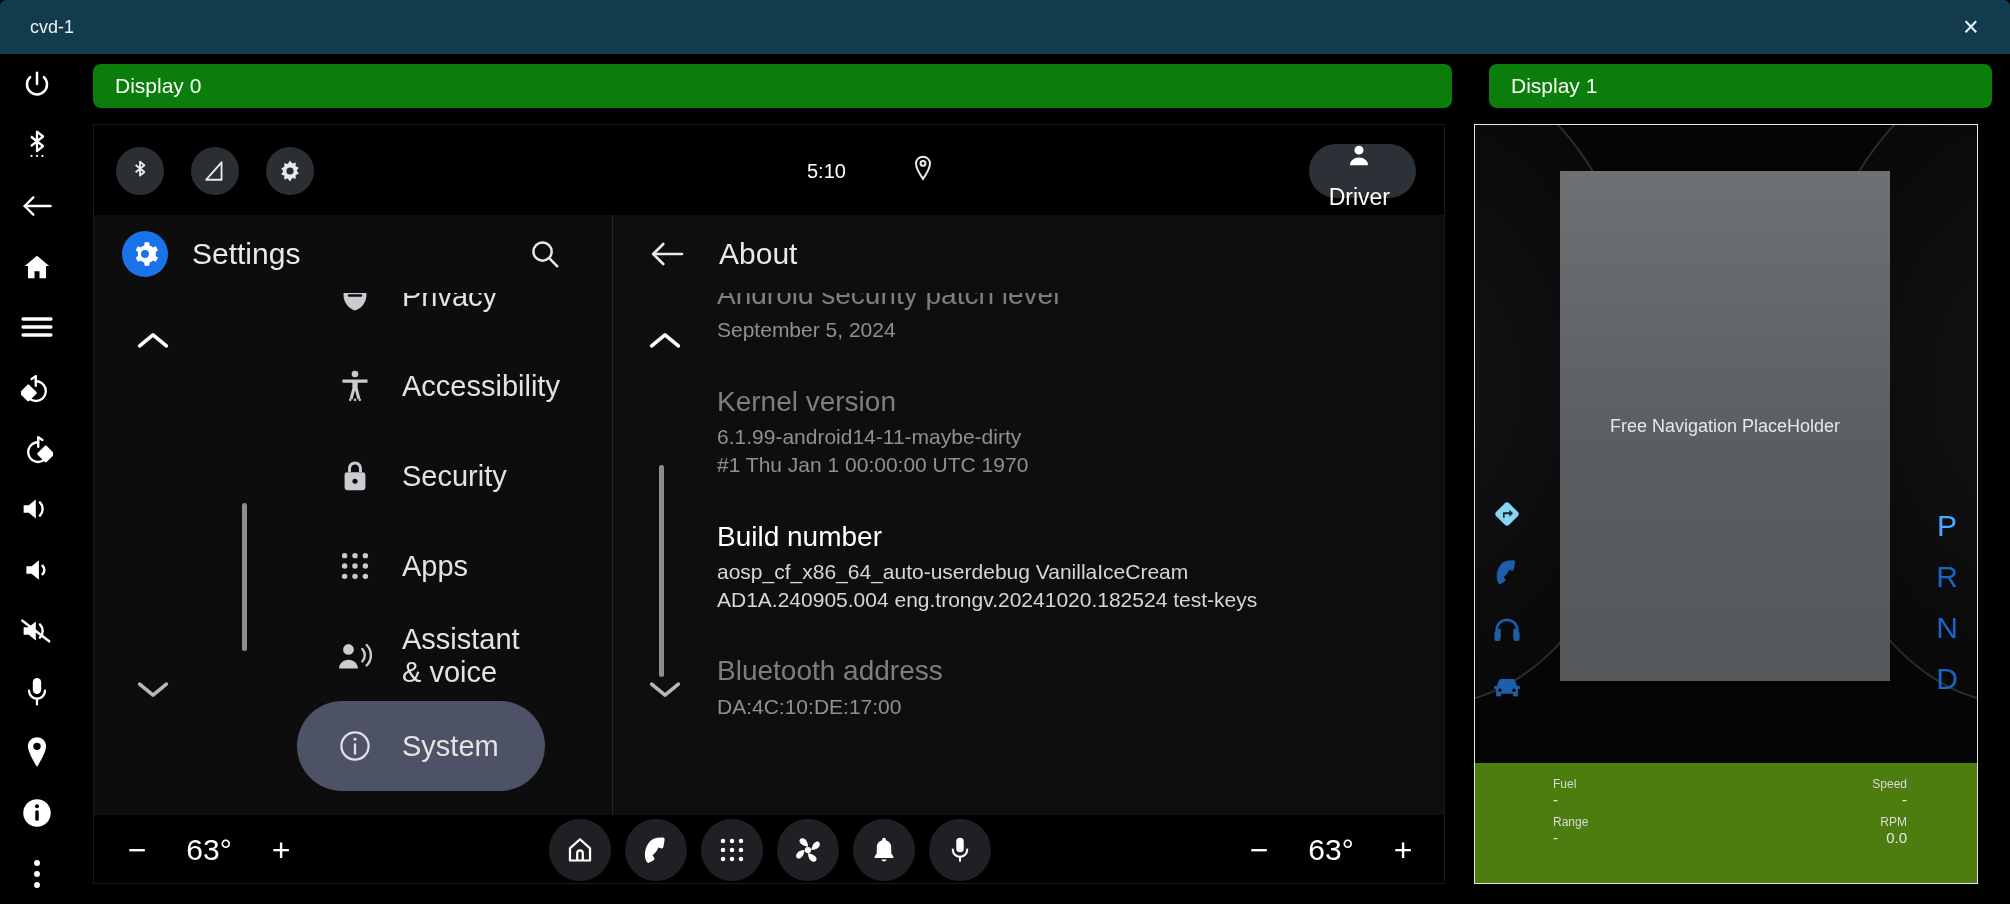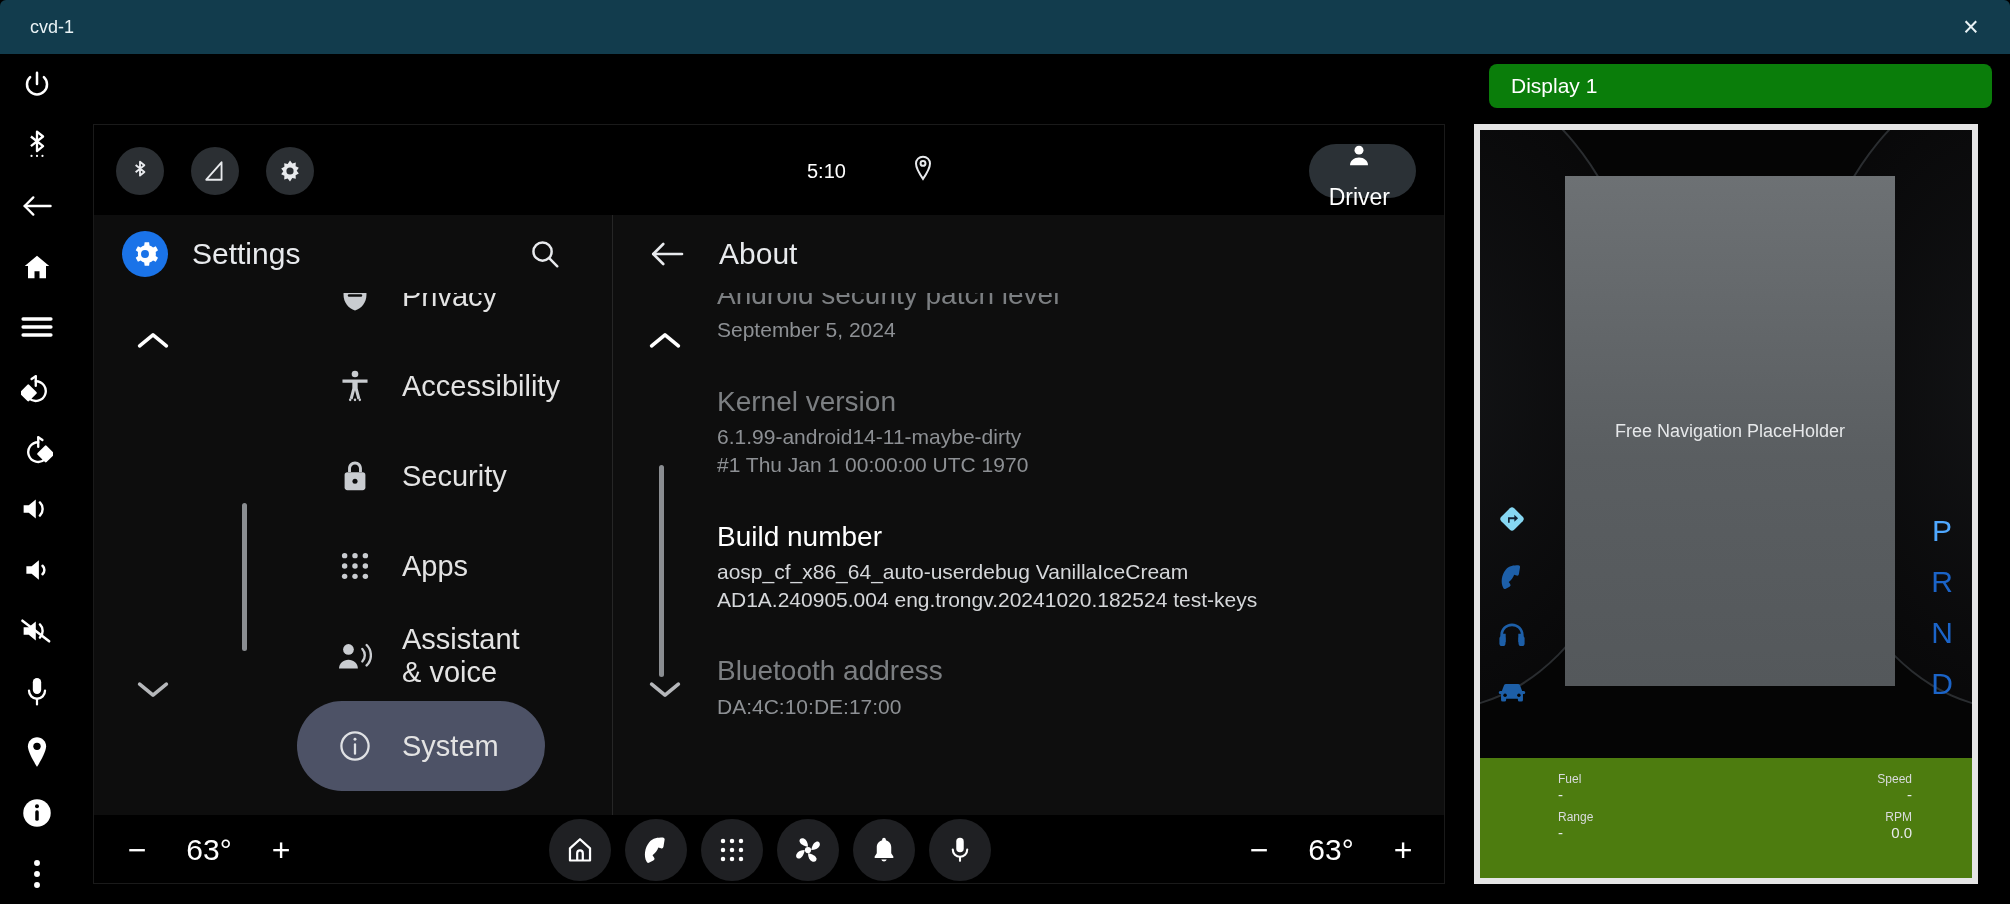--- a/index.html
+++ b/index.html
@@ -136,21 +136,21 @@
   .temp-val { min-width: 74px; text-align:center; }
   #nav-chips { position:absolute; left:0; top:0; width:1352px; height:70px;
     display:flex; align-items:center; justify-content:center; gap: 14px; }
   .nav-chip { width: 62px; height: 62px; border-radius:50%; background:#1f2023;
     display:flex; align-items:center; justify-content:center; cursor:pointer; }
 
   
   #display1-col { position:absolute; left: 1470px; top: 54px; width: 540px; height: 850px; }
   #d1-screen {
     position:absolute; left: 4px; top: 70px; width: 504px; height: 760px;
-    background:#050505; overflow:hidden; border:6px solid #e5e5e5;
+    background:#050505; overflow:hidden; border:1px solid #e5e5e5;
   }
   #cluster { position:absolute; inset:0; }
   .dial {
     position:absolute; top: -60px; width: 430px; height: 640px; border-radius: 50%;
     border: 2px solid #2a2d30;
     background: radial-gradient(ellipse at center, #131416 0%, #0a0a0b 62%, #050505 100%);
   }
   #dial-l { left: -256px; }
   #dial-r { right: -256px; }
   #nav-card {
@@ -286,20 +286,21 @@
   <div class="tb-btn">
     <svg width="12" height="32" viewBox="0 0 8 26" fill="#fff">
       <circle cx="4" cy="4" r="2.4"></circle>
         <circle cx="4" cy="13" r="2.4"></circle>
         <circle cx="4" cy="22" r="2.4"></circle>
     </svg>
   </div>
 </div>
 
 <div id="display0-col">
+  <div class="disp-label">Display 0</div>
 
   <div id="d0-screen">
 
     <div id="status-bar">
       <div class="sb-chip" id="sb-bt">
         <svg width="20" height="24" viewBox="0 0 18 22" fill="none" stroke="#e8eaed" stroke-width="1.7" stroke-linejoin="round">
           <path d="M5 5.5l8 6.5-4 3.2V2.5l4 3.2-8 6.5"></path>
         </svg>
       </div>
       <div class="sb-chip" id="sb-signal">

